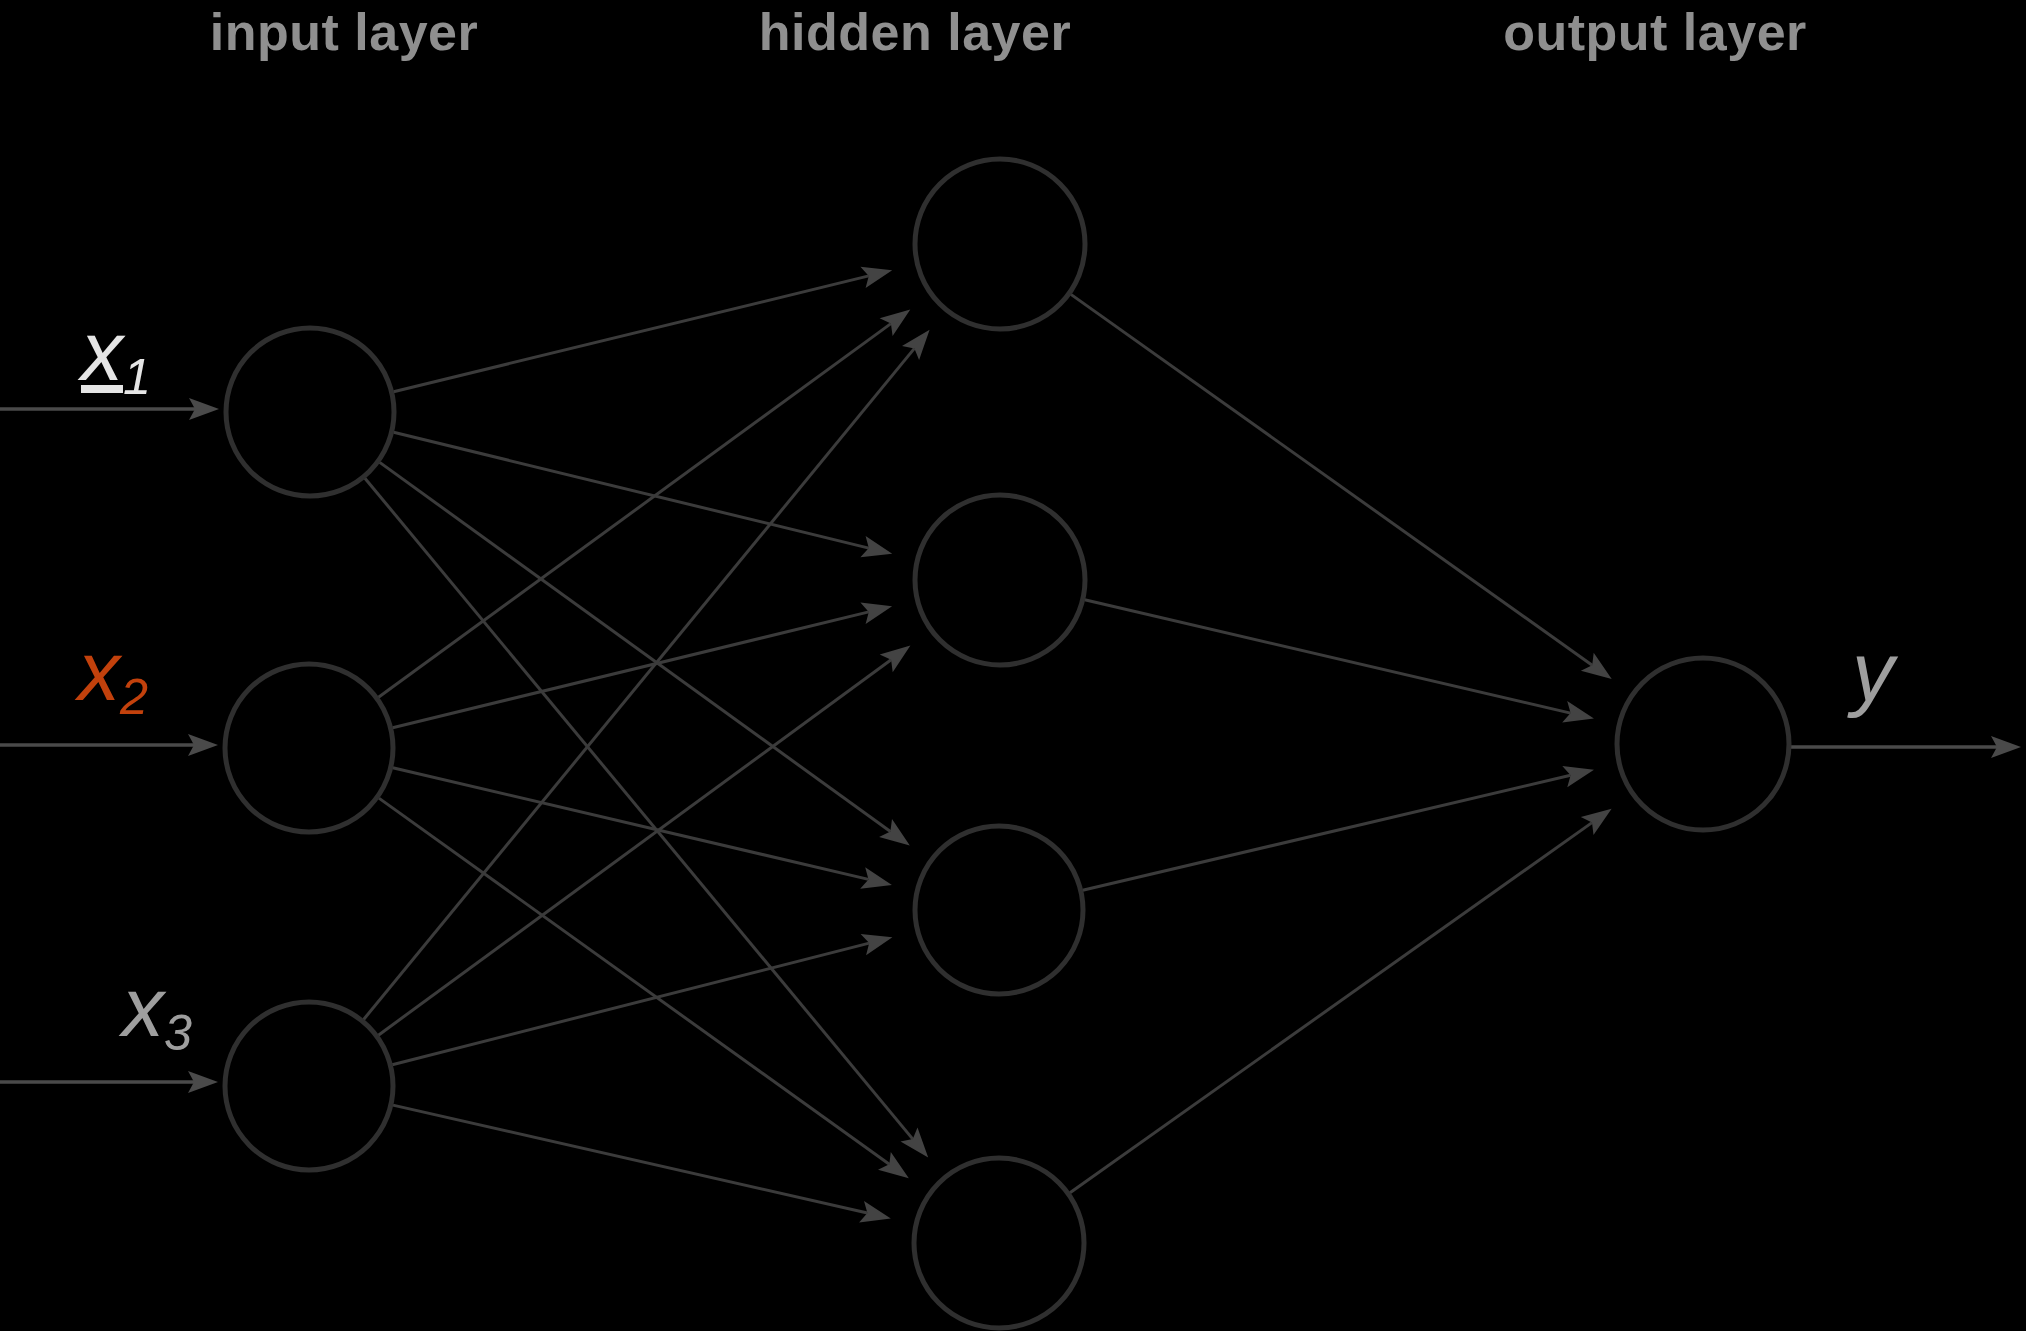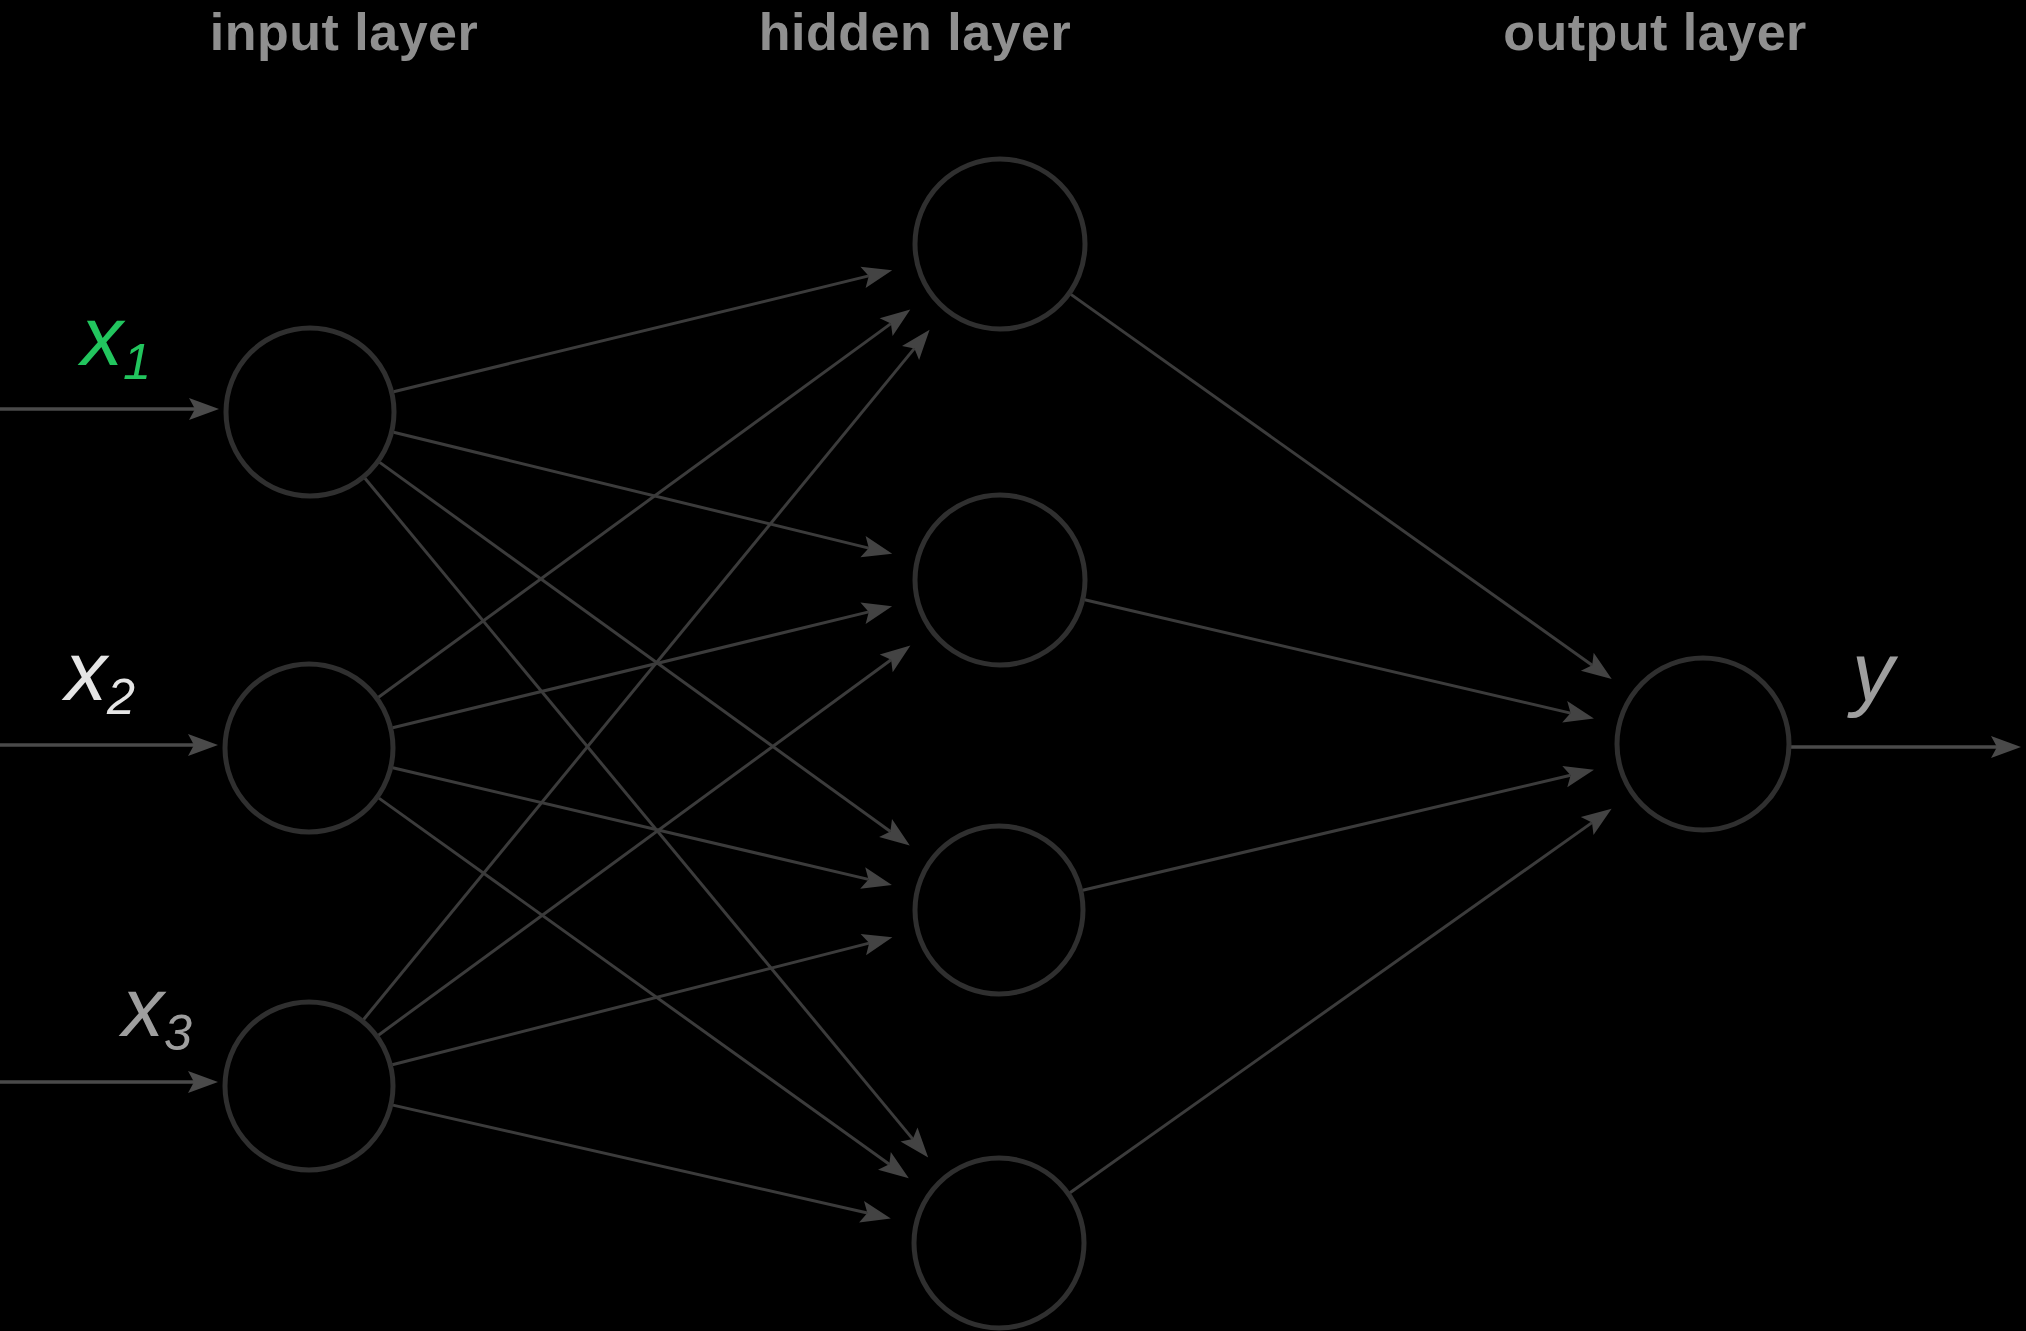--- a/index.html
+++ b/index.html
@@ -96,18 +96,18 @@
       <circle cx="1000" cy="580" r="85" fill="#000000" stroke="#2f2f2f" stroke-width="5"></circle>
       <circle cx="999" cy="910" r="84" fill="#000000" stroke="#2f2f2f" stroke-width="5"></circle>
       <circle cx="999" cy="1243" r="85" fill="#000000" stroke="#2f2f2f" stroke-width="5"></circle>
       <circle cx="1703" cy="744" r="86" fill="#000000" stroke="#2f2f2f" stroke-width="5"></circle>
     </svg>
 
   <div class="layer-title" style="left: 344px; color: rgb(143, 143, 143);">input layer</div>
   <div class="layer-title" style="left: 1655px; color: rgb(143, 143, 143);">output layer</div>
   <div class="layer-title" style="left: 915px; color: rgb(143, 143, 143);">hidden layer</div>
 
-  <div class="node-label" style="left: 116px; top: 336px; color: #22c55e;"><span>x</span><span class="sub">1</span></div>
-  <div class="node-label" style="left: 100px; top: 671px; color: #e5e5e5;"><span>x</span><span class="sub">2</span></div>
+  <div class="node-label" style="left: 116px; top: 351px; color: #e5e5e5; text-decoration: underline;"><span>x</span><span class="sub">1</span></div>
+  <div class="node-label" style="left: 113px; top: 671px; color: #c2410c;"><span>x</span><span class="sub">2</span></div>
   <div class="node-label" style="left: 113px; top: 1007px; color: rgb(158, 158, 158); margin-left: 44px;"><span>x</span><span class="sub">3</span></div>
   <div class="node-label" style="left: 1873px; top: 672px; color: rgb(158, 158, 158);"><span>y</span><span class="sub"></span></div>
 
 </div>
 
 </body></html>

